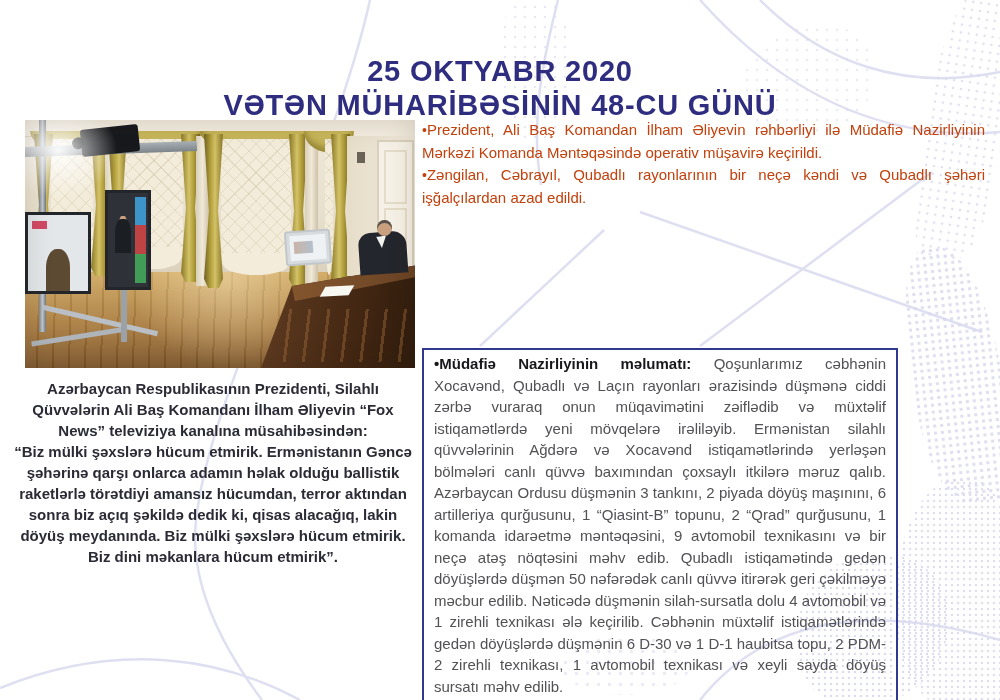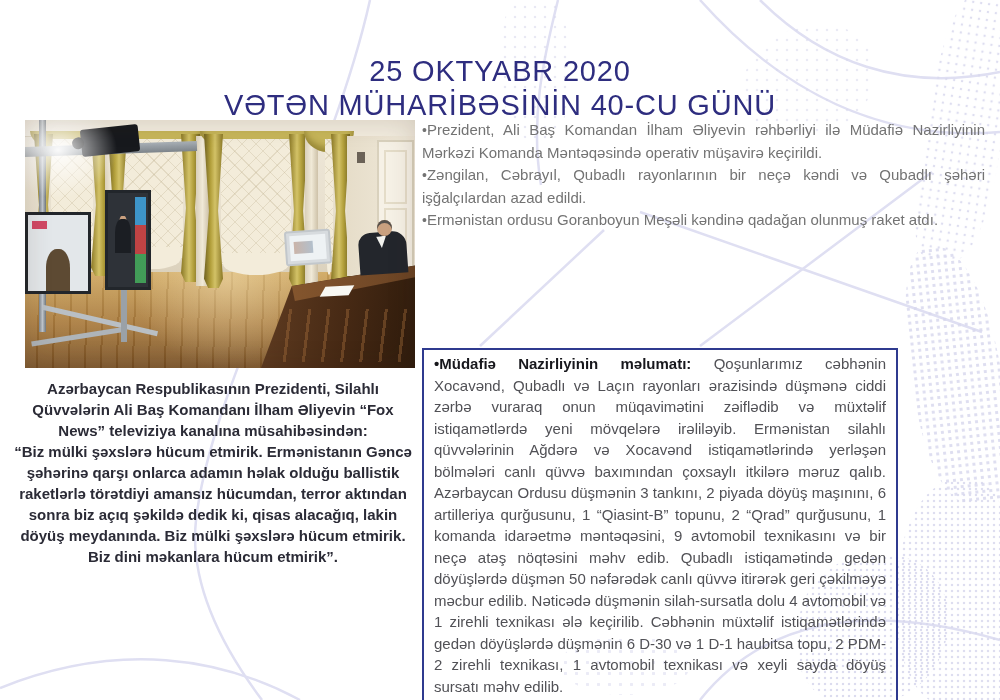--- a/index.html
+++ b/index.html
@@ -14,21 +14,21 @@
   .stip{position:absolute;background-image:radial-gradient(circle,#d9d9ee 1.4px,transparent 1.6px);background-size:8px 8px;opacity:.85;}
   .s1{left:928px;top:-10px;width:75px;height:270px;border-radius:45% 5% 40% 20%;transform:rotate(8deg);}
   .s2{left:912px;top:245px;width:90px;height:260px;border-radius:30% 60% 20% 50%;transform:rotate(-6deg);background-size:7px 7px;}
   .s3{left:895px;top:480px;width:110px;height:225px;border-radius:55% 25% 10% 45%;background-size:6px 6px;}
   .s4{left:798px;top:555px;width:150px;height:150px;border-radius:50% 40% 55% 35%;background-size:6px 6px;opacity:.9;}
   .s5{left:500px;top:-8px;width:72px;height:150px;border-radius:40% 50% 45% 50%;background-size:10px 10px;opacity:.6;}
   .s6{left:742px;top:25px;width:130px;height:110px;border-radius:60% 35% 50% 40%;background-size:10px 10px;opacity:.55;}
   .s7{left:560px;top:635px;width:130px;height:60px;border-radius:50%;background-size:11px 11px;opacity:.5;}
   
   .title{position:absolute;left:0;right:0;top:30px;text-align:center;z-index:2;
-         color:#2e2d7f;font-weight:normal;font-size:29px;line-height:34px;letter-spacing:.8px;margin-top:24px;}
+         color:#2e2d7f;font-weight:bold;font-size:29px;line-height:34px;letter-spacing:.8px;margin-top:24px;}
   .title span{display:block;}
   
   .photo{position:absolute;left:25px;top:120px;width:390px;height:248px;overflow:hidden;z-index:2;
          background:linear-gradient(#efe8da 0,#e8e0ce 38%,#dbd1bc 62%);}
   .photo *{position:absolute;}
   .ph-frieze{left:0;top:0;right:0;height:16px;background:#f2ecdf;border-bottom:1px solid #cfc5ad;}
   .ph-floor{left:0;top:152px;right:0;bottom:0;background:linear-gradient(#d0a860,#a87a3d 55%,#7a5226);}
   .ph-floor i{position:absolute;inset:0;background:repeating-linear-gradient(92deg,rgba(255,255,255,.07) 0 14px,rgba(60,30,5,.09) 14px 16px);}
   .ph-floor b{position:absolute;left:28%;top:0;width:48%;bottom:0;background:radial-gradient(ellipse at 50% 8%,rgba(255,240,200,.4),transparent 72%);}
   .bay{top:16px;}
@@ -84,21 +84,21 @@
   .prez-b{left:334px;top:112px;width:48px;height:42px;background:#23262c;border-radius:12px 14px 0 0;transform:rotate(-4deg);}
   .prez-b i{position:absolute;left:38%;top:4px;width:10px;height:12px;background:#f2f2ee;clip-path:polygon(0 0,100% 0,50% 100%);}
   .prez-h{left:352px;top:100px;width:15px;height:16px;border-radius:50%;background:#c9a07f;box-shadow:inset 0 3px 0 #56514c;}
   .paper{left:298px;top:166px;width:28px;height:10px;background:#f8f8f3;transform:skewX(-32deg) rotate(-3deg);}
   .ph-vin{inset:0;box-shadow:inset 0 0 28px rgba(60,40,20,.18);}
   .caption{position:absolute;left:12px;top:378px;width:402px;z-index:2;
       font-weight:700;font-size:15px;line-height:21px;color:#2b2b36;
       text-align:center;white-space:pre-line;}
   
   .bullets{position:absolute;left:422px;top:119px;width:563px;z-index:2;
-      font-size:15px;line-height:22.5px;color:#737373;}
+      font-size:15px;line-height:22.5px;color:#c2410c;}
   .bullets p{margin:0;text-align:justify;}
   .b-char{font-size:14px;}
   .report-box{position:absolute;left:422px;top:348px;width:476px;box-sizing:border-box;z-index:2;
       border:2px solid #2f3a8f;padding:3px 10px 9px 10px;
       font-size:15px;line-height:21.5px;color:#515156;text-align:justify;}
   .report-box .lead{font-weight:bold;color:#17171c;}
 </style>
 </head>
 <body>
 
@@ -120,21 +120,21 @@
   <div class="stip s2"></div>
   <div class="stip s3"></div>
   <div class="stip s4"></div>
   <div class="stip s5"></div>
   <div class="stip s6"></div>
   <div class="stip s7"></div>
 </div>
 
 <h1 class="title">
   <span>25 OKTYABR 2020</span>
-  <span>VƏTƏN MÜHARİBƏSİNİN 40-CU GÜNÜ</span>
+  <span>VƏTƏN MÜHARİBƏSİNİN 48-CU GÜNÜ</span>
 </h1>
 
 <div class="photo">
   <div class="ph-frieze"></div>
   <div class="ph-floor">
       <i></i>
       <b></b>
     </div>
 
   <div class="bay bay0">
@@ -209,18 +209,17 @@
   <div class="glow"></div>
   <div class="ph-vin"></div>
 </div>
 
 <div class="caption">Azərbaycan Respublikasının Prezidenti, Silahlı Qüvvələrin Ali Baş Komandanı İlham Əliyevin “Fox News” televiziya kanalına müsahibəsindən:
 “Biz mülki şəxslərə hücum etmirik. Ermənistanın Gəncə şəhərinə qarşı onlarca adamın həlak olduğu ballistik raketlərlə törətdiyi amansız hücumdan, terror aktından sonra biz açıq şəkildə dedik ki, qisas alacağıq, lakin döyüş meydanında. Biz mülki şəxslərə hücum etmirik. Biz dini məkanlara hücum etmirik”.</div>
 
 <div class="bullets">
   <p><span class="b-char">•</span><span>Prezident, Ali Baş Komandan İlham Əliyevin rəhbərliyi ilə Müdafiə Nazirliyinin Mərkəzi Komanda Məntəqəsində operativ müşavirə keçirildi.</span></p>
   <p><span class="b-char">•</span><span>Zəngilan, Cəbrayıl, Qubadlı rayonlarının bir neçə kəndi və Qubadlı şəhəri işğalçılardan azad edildi.</span></p>
-  <p><span class="b-char">•</span><span>Ermənistan ordusu Goranboyun Meşəli kəndinə qadağan olunmuş raket atdı.</span></p>
 </div>
 
 <div class="report-box">
   <span class="lead">•Müdafiə Nazirliyinin məlumatı:</span><span> Qoşunlarımız cəbhənin Xocavənd, Qubadlı və Laçın rayonları ərazisində düşmənə ciddi zərbə vuraraq onun müqavimətini zəiflədib və müxtəlif istiqamətlərdə yeni mövqelərə irəliləyib. Ermənistan silahlı qüvvələrinin Ağdərə və Xocavənd istiqamətlərində yerləşən bölmələri canlı qüvvə baxımından çoxsaylı itkilərə məruz qalıb. Azərbaycan Ordusu düşmənin 3 tankını, 2 piyada döyüş maşınını, 6 artilleriya qurğusunu, 1 “Qiasint-B” topunu, 2 “Qrad” qurğusunu, 1 komanda idarəetmə məntəqəsini, 9 avtomobil texnikasını və bir neçə atəş nöqtəsini məhv edib. Qubadlı istiqamətində gedən döyüşlərdə düşmən 50 nəfərədək canlı qüvvə itirərək geri çəkilməyə məcbur edilib. Nəticədə düşmənin silah-sursatla dolu 4 avtomobil və 1 zirehli texnikası ələ keçirilib. Cəbhənin müxtəlif istiqamətlərində gedən döyüşlərdə düşmənin 6 D-30 və 1 D-1 haubitsa topu, 2 PDM-2 zirehli texnikası, 1 avtomobil texnikası və xeyli sayda döyüş sursatı məhv edilib.</span>
 </div>
 
 </body></html>

